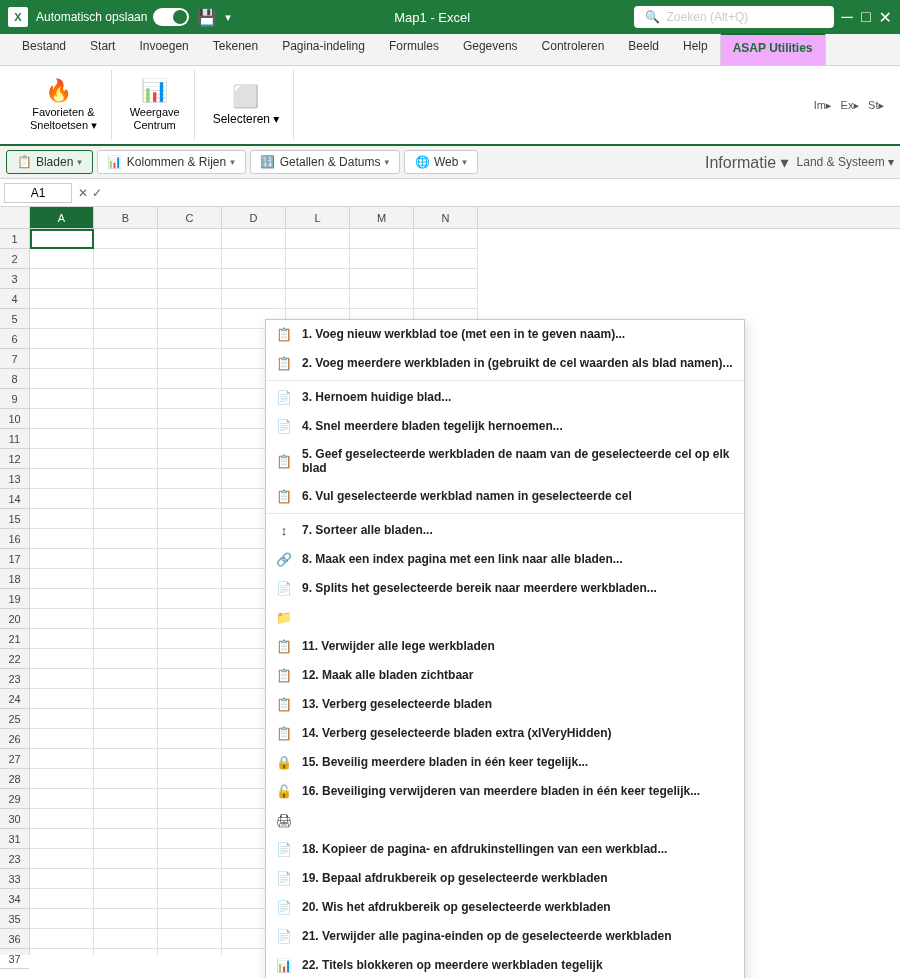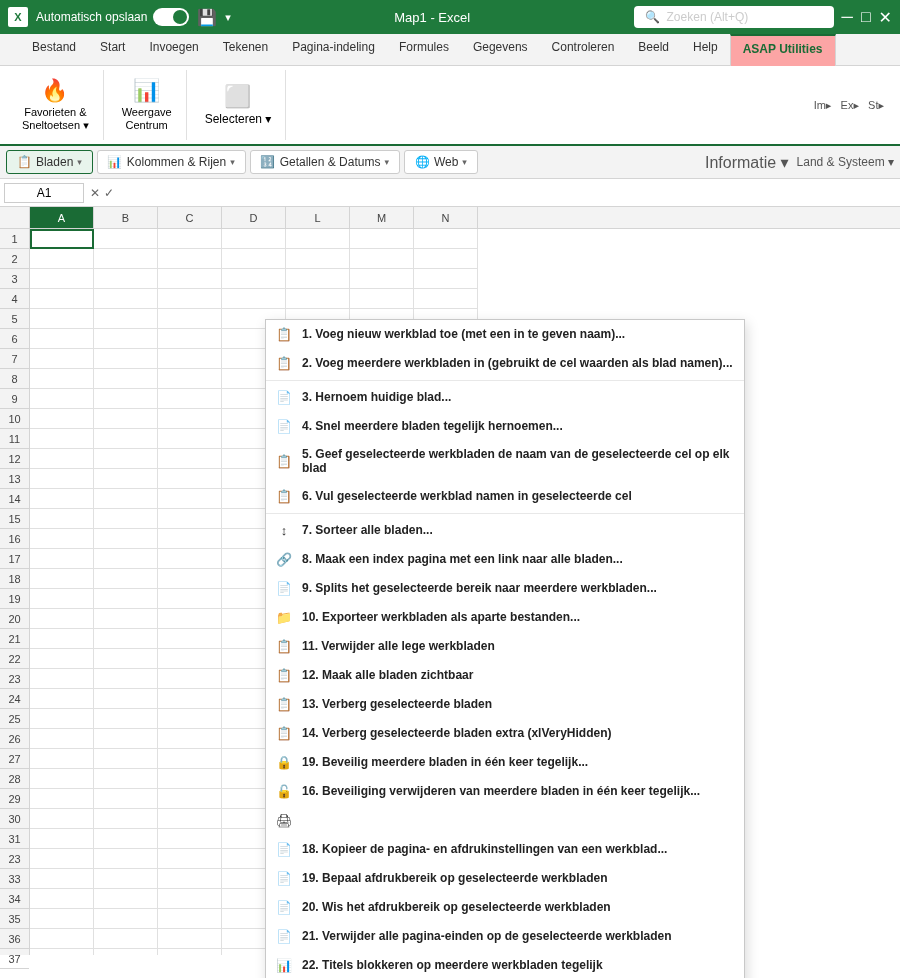--- a/index.html
+++ b/index.html
@@ -31,35 +31,35 @@
       color: #555; font-size: 12px; min-width: 200px;
     }
     .title-search span { color: #888; }
     .save-icon { font-size: 16px; }
 
     
     .ribbon-tabs {
       background: #f3f3f3;
       border-bottom: 1px solid #d4d4d4;
       display: flex;
-      align-items: center;
-      padding: 0 20px;
+      align-items: flex-end;
+      padding: 0 10px;
       height: 32px;
     }
     .ribbon-tab {
       padding: 6px 12px;
       cursor: pointer;
       font-size: 12px;
       color: #333;
       border: none;
       background: transparent;
       height: 32px;
     }
     .ribbon-tab.active {
-      background: #fca5a5;
+      background: #f0abfc;
       color: #1a6b35;
       font-weight: 600;
       border-top: 2px solid #1a6b35;
       border-left: 1px solid #d4d4d4;
       border-right: 1px solid #d4d4d4;
     }
 
     
     .ribbon-content {
       background: white;
@@ -123,21 +123,21 @@
     
     .formula-bar {
       display: flex;
       align-items: center;
       border-bottom: 1px solid #d4d4d4;
       height: 28px;
       background: white;
       padding: 0 4px;
     }
     .name-box {
-      width: 80px;
+      width: 68px;
       border: 1px solid #ccc;
       padding: 2px 6px;
       font-size: 12px;
       text-align: center;
     }
     .formula-controls {
       display: flex;
       align-items: center;
       padding: 0 6px;
       gap: 4px;
@@ -293,21 +293,21 @@
   <div class="ribbon-tab">Controleren</div>
   <div class="ribbon-tab">Beeld</div>
   <div class="ribbon-tab">Help</div>
   <div class="ribbon-tab active">ASAP Utilities</div>
 </div>
 
 <div class="ribbon-content">
   <div class="ribbon-group">
     <div class="ribbon-btn">
       <div class="ribbon-btn-icon">🔥</div>
-      <div style="font-size:11px;text-align:center;line-height:1.2;">Favorieten &amp;<br>Sneltoetsen ▾</div>
+      <div style="font-size:11px;text-align:center;line-height:1.2;margin-left:8px;">Favorieten &amp;<br>Sneltoetsen ▾</div>
     </div>
   </div>
   <div class="ribbon-group">
     <div class="ribbon-btn">
       <div class="ribbon-btn-icon">📊</div>
       <div style="font-size:11px;text-align:center;line-height:1.2;">Weergave<br>Centrum</div>
     </div>
   </div>
   <div class="ribbon-group">
     <div class="ribbon-btn">
@@ -784,41 +784,40 @@
       <div class="menu-item">
         <span class="menu-icon">🔗</span>
         <span class="menu-text">8. Maak een index pagina met een link naar alle bladen...</span>
       </div>
       <div class="menu-item">
         <span class="menu-icon">📄</span>
         <span class="menu-text">9. Splits het geselecteerde bereik naar meerdere werkbladen...</span>
       </div>
       <div class="menu-item">
         <span class="menu-icon">📁</span>
-        <span class="menu-text">10. Exporteer werkbladen als aparte bestanden...</span>
       </div>
       <div class="menu-item">
         <span class="menu-icon">📋</span>
         <span class="menu-text">11. Verwijder alle lege werkbladen</span>
       </div>
       <div class="menu-item">
         <span class="menu-icon">📋</span>
         <span class="menu-text">12. Maak alle bladen zichtbaar</span>
       </div>
       <div class="menu-item">
         <span class="menu-icon">📋</span>
         <span class="menu-text">13. Verberg geselecteerde bladen</span>
       </div>
       <div class="menu-item">
         <span class="menu-icon">📋</span>
         <span class="menu-text">14. Verberg geselecteerde bladen extra (xlVeryHidden)</span>
       </div>
       <div class="menu-item">
         <span class="menu-icon">🔒</span>
-        <span class="menu-text">19. Beveilig meerdere bladen in één keer tegelijk...</span>
+        <span class="menu-text">15. Beveilig meerdere bladen in één keer tegelijk...</span>
       </div>
       <div class="menu-item">
         <span class="menu-icon">🔓</span>
         <span class="menu-text">16. Beveiliging verwijderen van meerdere bladen in één keer tegelijk...</span>
       </div>
       <div class="menu-item">
         <span class="menu-icon">🖨</span>
       </div>
       <div class="menu-item">
         <span class="menu-icon">📄</span>

